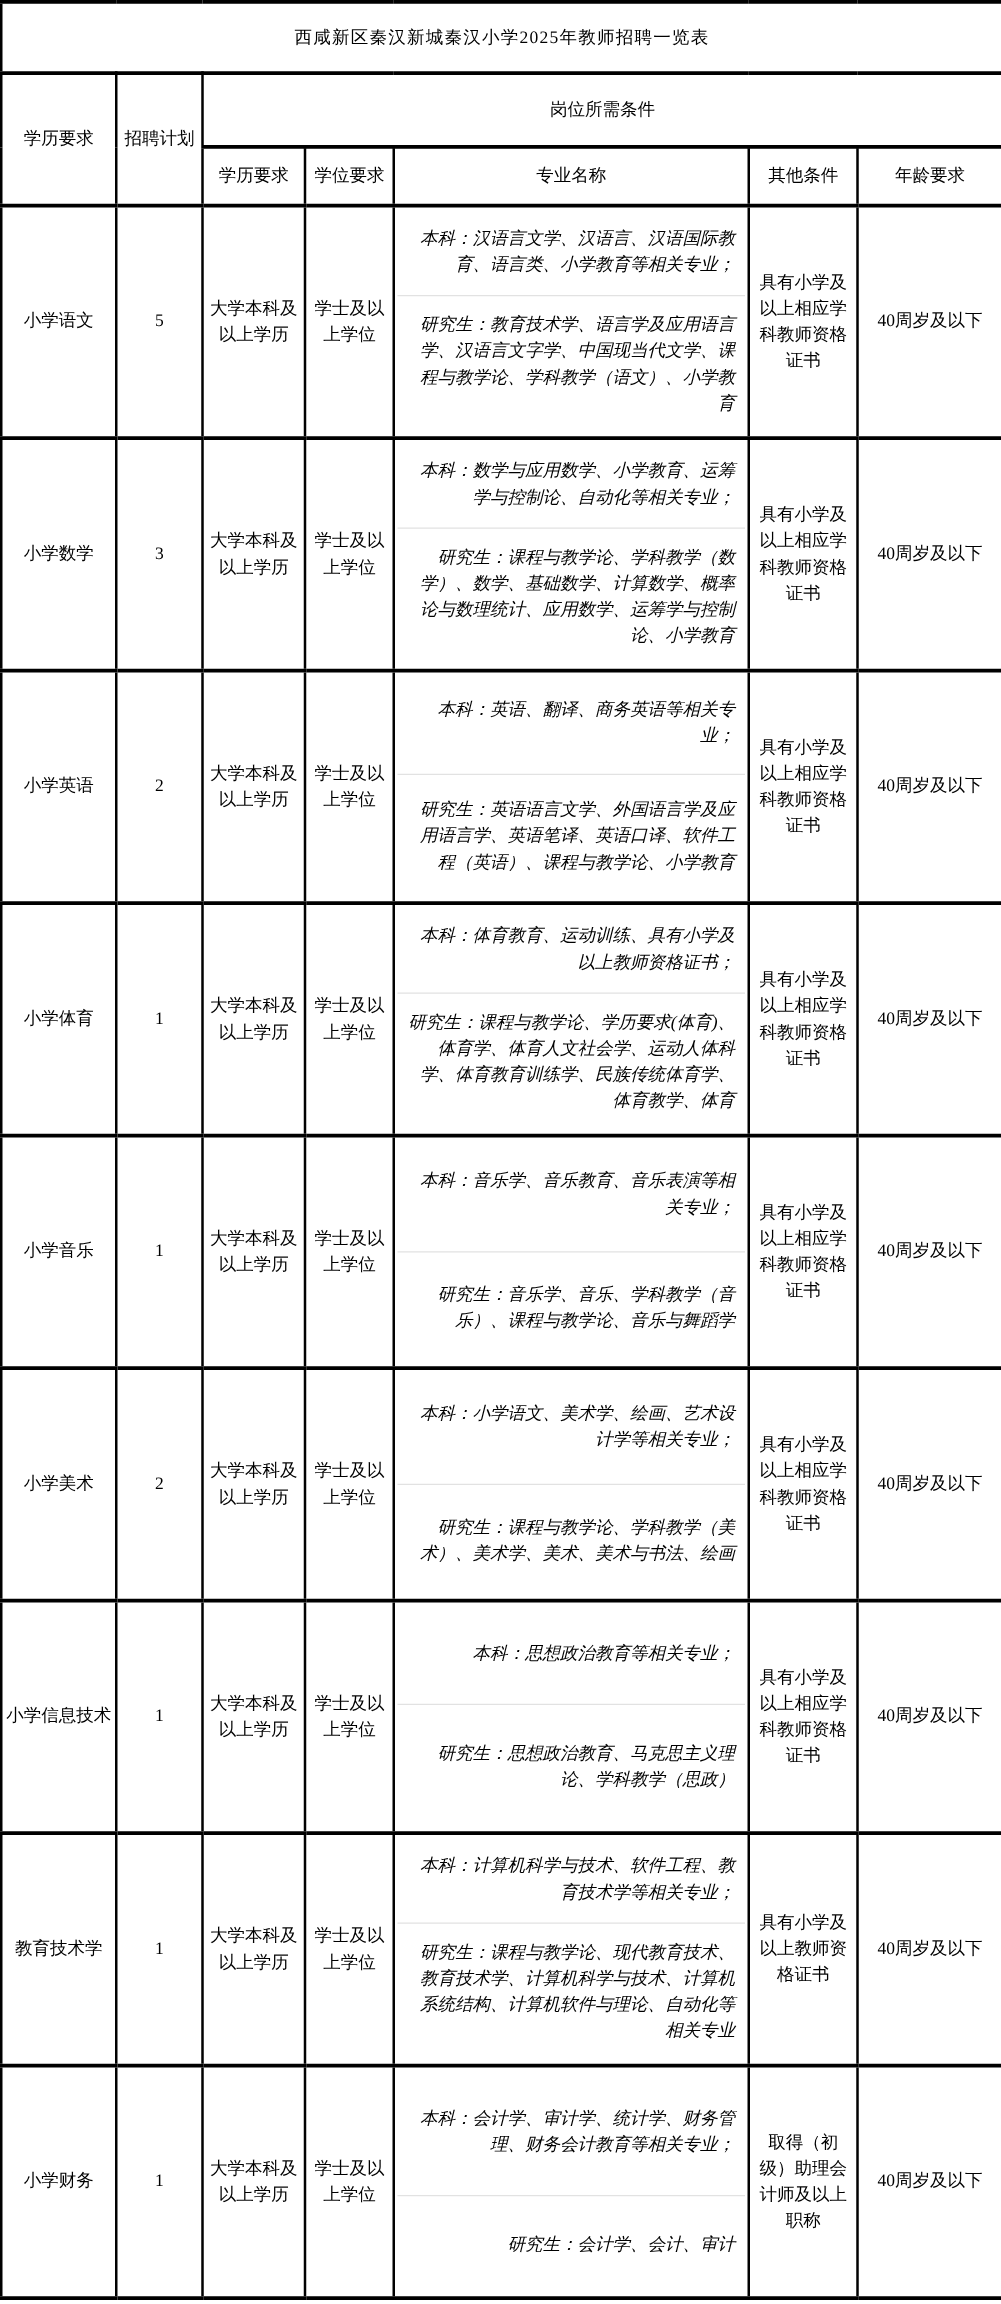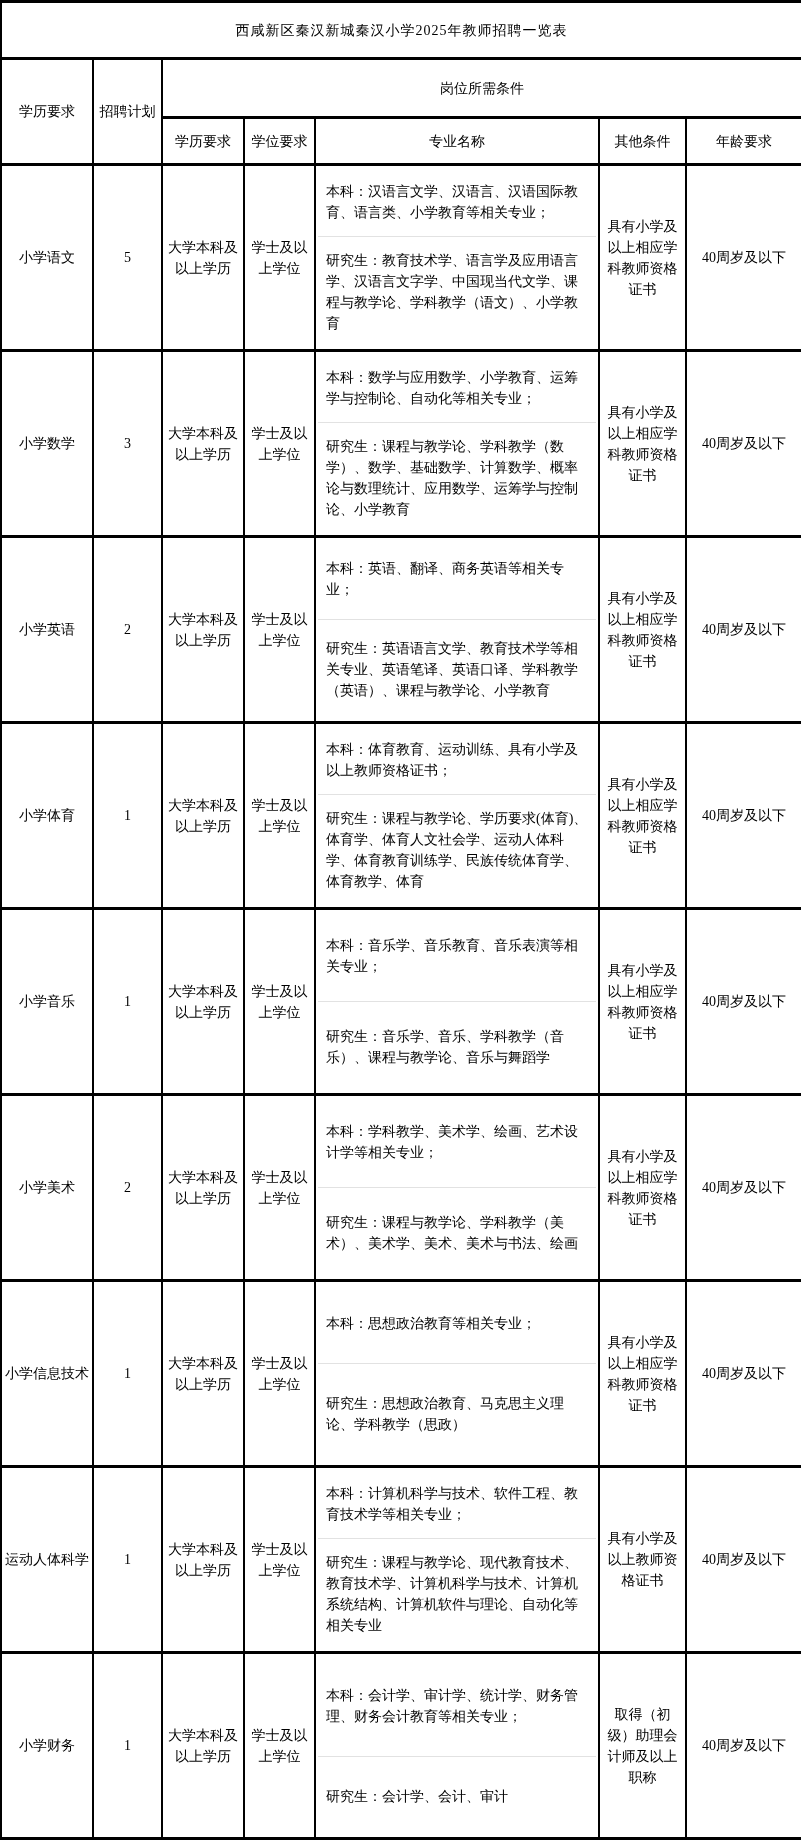--- a/index.html
+++ b/index.html
@@ -44,24 +44,25 @@
     display: flex;
     flex-direction: column;
     box-sizing: border-box;
   }
   .major-half {
     flex: 1 1 auto;
     min-height: 0;
     display: flex;
     flex-direction: column;
     justify-content: center;
-    text-align: left;
+    text-align: right;
     padding: 4px 8px;
     line-height: 1.5;
     box-sizing: border-box;
+    font-style: italic;
   }
   .major-half.bachelor { border-bottom: 1px solid #e2e2e2; }
 </style>
 </head>
 <body>
 
 <table class="recruit">
   <colgroup>
     <col style="width:92px">
       <col style="width:69px">
@@ -119,21 +120,21 @@
     </tr>
 
     <tr class="data-row">
       <td class="pos-cell">小学英语</td>
       <td>2</td>
       <td>大学本科及以上学历</td>
       <td>学士及以上学位</td>
       <td class="major-cell">
         <div class="major-wrap">
           <div class="major-half bachelor">本科：英语、翻译、商务英语等相关专业；</div>
-          <div class="major-half graduate">研究生：英语语言文学、教育技术学等相关专业、英语笔译、英语口译、学科教学（英语）、课程与教学论、小学教育</div>
+          <div class="major-half graduate">研究生：英语语言文学、外国语言学及应用语言学、英语笔译、英语口译、软件工程（英语）、课程与教学论、小学教育</div>
         </div>
       </td>
       <td>具有小学及以上相应学科教师资格证书</td>
       <td>40周岁及以下</td>
     </tr>
 
     <tr class="data-row">
       <td class="pos-cell">小学体育</td>
       <td>1</td>
       <td>大学本科及以上学历</td>
@@ -163,21 +164,21 @@
       <td>40周岁及以下</td>
     </tr>
 
     <tr class="data-row">
       <td class="pos-cell">小学美术</td>
       <td>2</td>
       <td>大学本科及以上学历</td>
       <td>学士及以上学位</td>
       <td class="major-cell">
         <div class="major-wrap">
-          <div class="major-half bachelor">本科：学科教学、美术学、绘画、艺术设计学等相关专业；</div>
+          <div class="major-half bachelor">本科：小学语文、美术学、绘画、艺术设计学等相关专业；</div>
           <div class="major-half graduate">研究生：课程与教学论、学科教学（美术）、美术学、美术、美术与书法、绘画</div>
         </div>
       </td>
       <td>具有小学及以上相应学科教师资格证书</td>
       <td>40周岁及以下</td>
     </tr>
 
     <tr class="data-row">
       <td class="pos-cell">小学信息技术</td>
       <td>1</td>
@@ -187,21 +188,21 @@
         <div class="major-wrap">
           <div class="major-half bachelor">本科：思想政治教育等相关专业；</div>
           <div class="major-half graduate">研究生：思想政治教育、马克思主义理论、学科教学（思政）</div>
         </div>
       </td>
       <td>具有小学及以上相应学科教师资格证书</td>
       <td>40周岁及以下</td>
     </tr>
 
     <tr class="data-row">
-      <td class="pos-cell">运动人体科学</td>
+      <td class="pos-cell">教育技术学</td>
       <td>1</td>
       <td>大学本科及以上学历</td>
       <td>学士及以上学位</td>
       <td class="major-cell">
         <div class="major-wrap">
           <div class="major-half bachelor">本科：计算机科学与技术、软件工程、教育技术学等相关专业；</div>
           <div class="major-half graduate">研究生：课程与教学论、现代教育技术、教育技术学、计算机科学与技术、计算机系统结构、计算机软件与理论、自动化等相关专业</div>
         </div>
       </td>
       <td>具有小学及以上教师资格证书</td>

